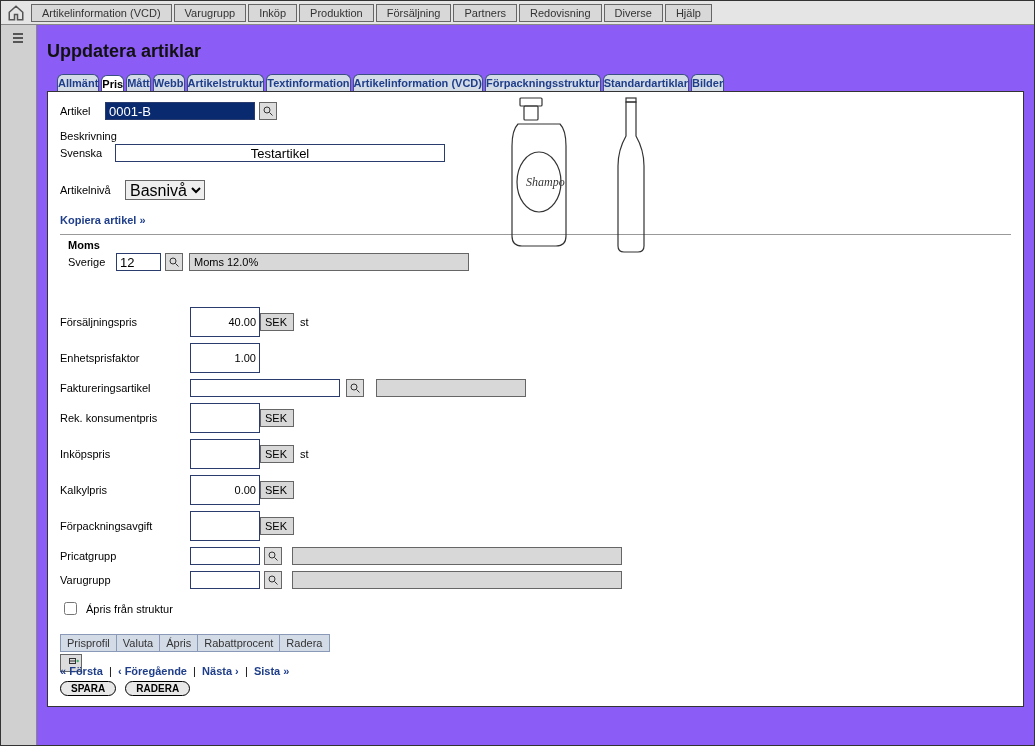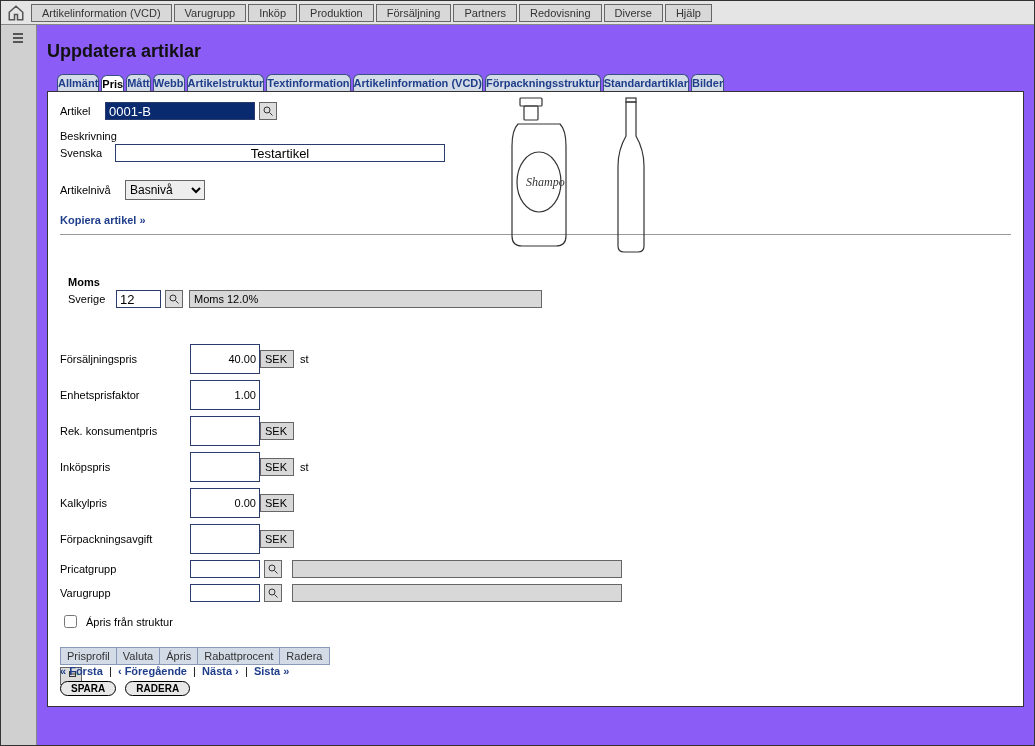--- a/index.html
+++ b/index.html
@@ -103,37 +103,37 @@
   .text-input.selected { background: #0a2a70; color: #fff; }
   .lookup-btn {
     width: 18px; height: 18px; border: 1px solid #666;
     background: #ddd; cursor: pointer;
     display: inline-flex; align-items: center; justify-content: center;
     padding: 0;
   }
   .lookup-btn svg { width: 12px; height: 12px; }
   .select {
     border: 1px solid #666;
-    font-size: 12px;
+    font-size: 16px;
     height: 20px;
     background: #eee;
   }
   .link-action {
     color: #1f3e8a;
     font-weight: bold;
     text-decoration: none;
     cursor: pointer;
     text-align: right;
   }
   .section-box {
     border: 1px solid #aaa;
     padding: 6px 8px 10px 8px;
     margin-top: 8px;
   }
-  .section-title { font-weight: bold; margin-bottom: 2px; margin-top: 37px; }
+  .section-title { font-weight: bold; margin-bottom: 2px; }
   .num-input {
     border: 1px solid #2a3c6e;
     padding: 14px 3px;
     font-size: 11px;
     height: 18px;
     text-align: right;
     background: #fff;
   }
   .unit-box {
     border: 1px solid #666;
@@ -314,35 +314,48 @@
           <span class="lbl" style="width:48px">Sverige</span>
           <input class="text-input" style="width: 45px;" value="12">
           <span style="width:4px"></span>
           <button class="lookup-btn">
             <svg viewBox="0 0 24 24" stroke="#333" stroke-width="2" fill="none">
                 <circle cx="10" cy="10" r="6"></circle>
                 <line x1="15" y1="15" x2="21" y2="21"></line>
               </svg>
           </button>
           <span style="width:6px"></span>
-          <span class="readonly-box" style="width:353px">Moms 12.0%</span>
+          <span class="readonly-box" style="width:280px">Moms 12.0%</span>
         </div>
       </div>
 
       
       <div style="margin-top:20px">
         <div class="row">
           <span class="lbl" style="width:130px">Försäljningspris</span>
           <input class="num-input" style="width: 70px;" value="40.00">
           <span class="unit-box">SEK</span>
           <span style="margin-left:6px">st</span>
         </div>
         <div class="row">
           <span class="lbl" style="width:130px">Enhetsprisfaktor</span>
           <input class="num-input" style="width: 70px;" value="1.00">
+        </div>
+        <div class="row">
+          <span class="lbl" style="width:130px">Faktureringsartikel</span>
+          <input class="text-input" style="width: 150px;" value="">
+          <span style="width:6px"></span>
+          <button class="lookup-btn">
+            <svg viewBox="0 0 24 24" stroke="#333" stroke-width="2" fill="none">
+                <circle cx="10" cy="10" r="6"></circle>
+                <line x1="15" y1="15" x2="21" y2="21"></line>
+              </svg>
+          </button>
+          <span style="width:12px"></span>
+          <span class="readonly-box" style="width:150px"></span>
         </div>
         <div class="row">
           <span class="lbl" style="width:130px">Rek. konsumentpris</span>
           <input class="num-input" style="width: 70px;" value="">
           <span class="unit-box">SEK</span>
         </div>
         <div class="row">
           <span class="lbl" style="width:130px">Inköpspris</span>
           <input class="num-input" style="width: 70px;" value="">
           <span class="unit-box">SEK</span>

